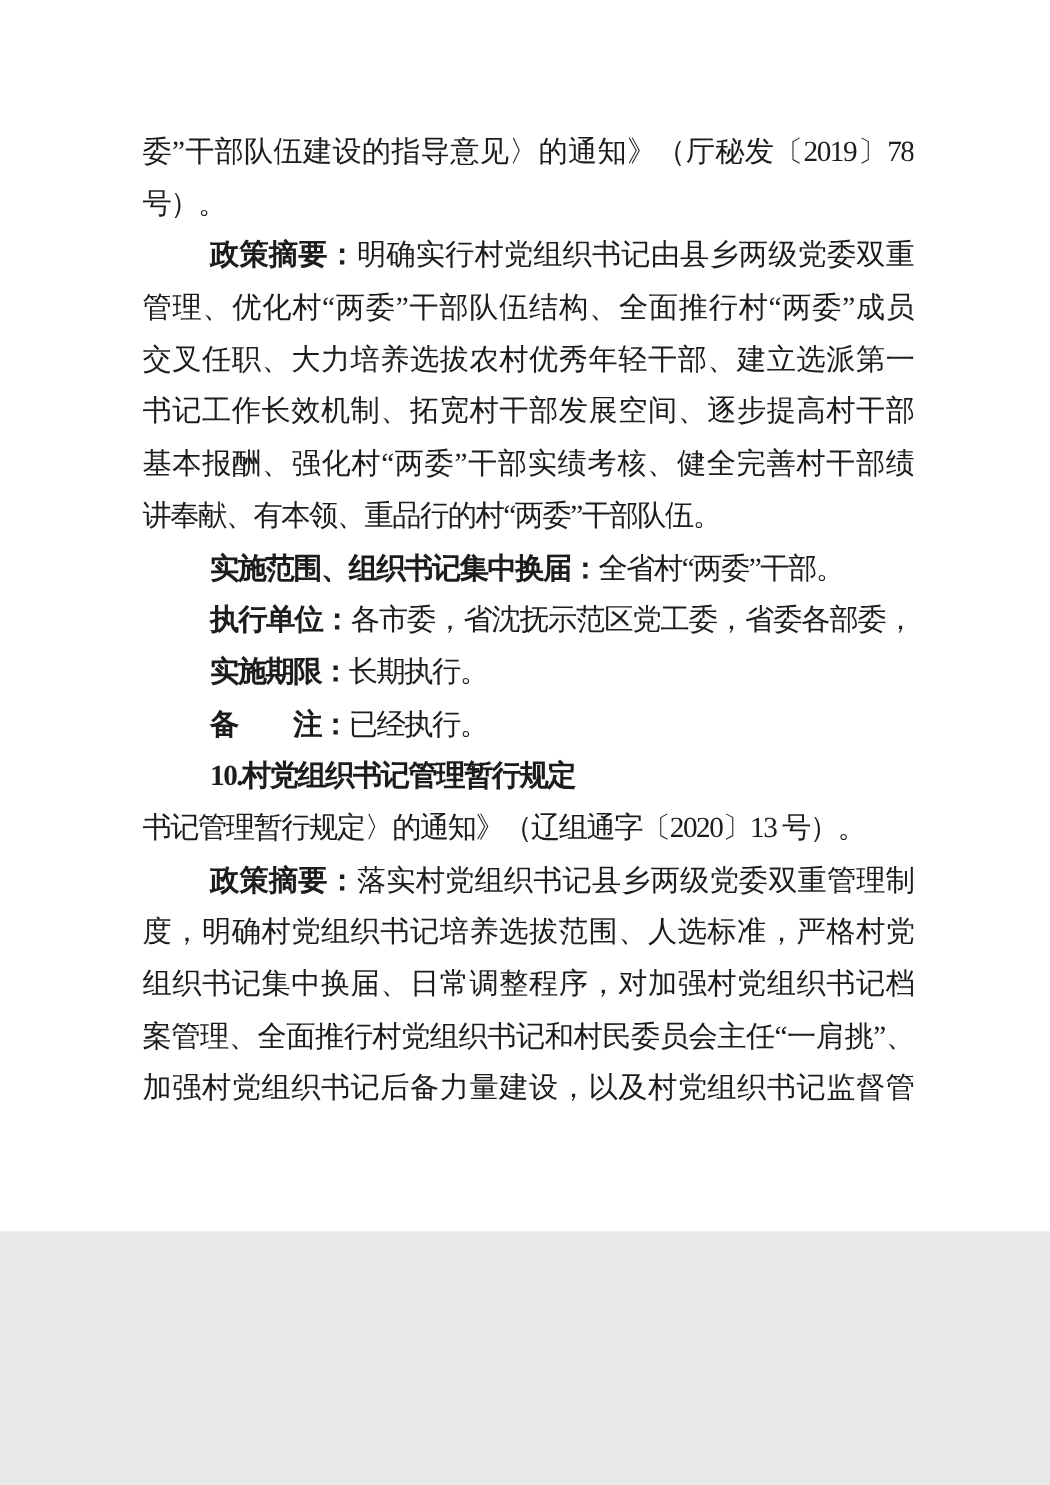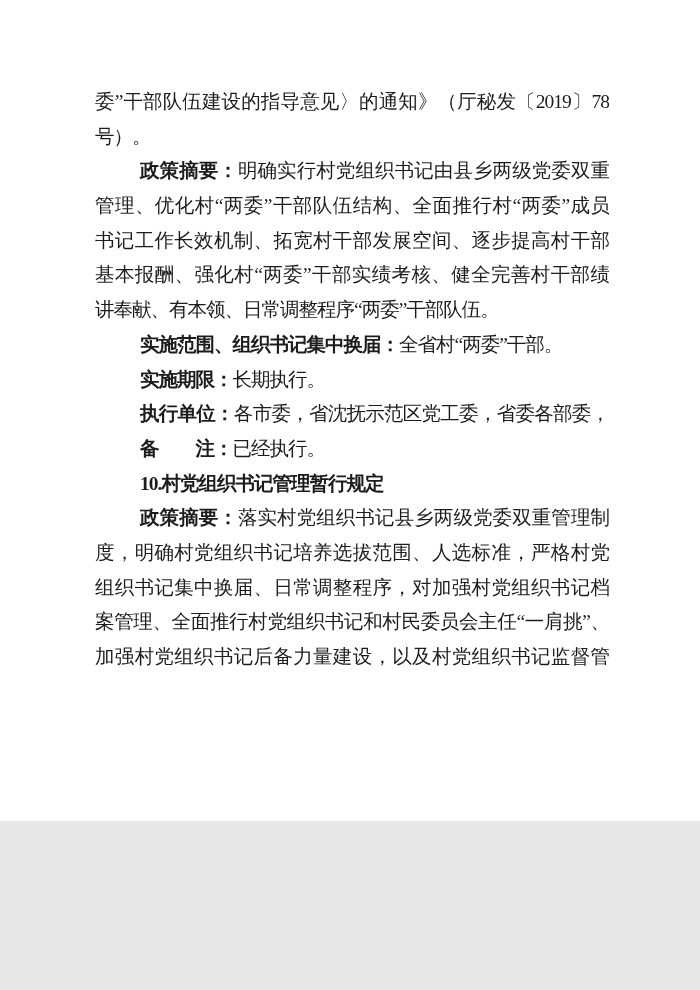--- a/index.html
+++ b/index.html
@@ -55,28 +55,30 @@
 </style>
 </head>
 <body>
 
 <div class="page">
   <div class="text-block">
       <div class="line justify"><span class="seg">委”干部队伍建设的指导意见〉的通知》（厅秘发〔2019〕78</span></div>
       <div class="line"><span class="seg">号）。</span></div>
       <div class="line indent justify"><span class="seg bold">政策摘要：</span><span class="seg">明确实行村党组织书记由县乡两级党委双重</span></div>
       <div class="line justify"><span class="seg">管理、优化村“两委”干部队伍结构、全面推行村“两委”成员</span></div>
+      <div class="line justify"><span class="seg">交叉任职、大力培养选拔农村优秀年轻干部、建立选派第一</span></div>
       <div class="line justify"><span class="seg">书记工作长效机制、拓宽村干部发展空间、逐步提高村干部</span></div>
       <div class="line justify"><span class="seg">基本报酬、强化村“两委”干部实绩考核、健全完善村干部绩</span></div>
-      <div class="line"><span class="seg">讲奉献、有本领、日常调整程序“两委”干部队伍。</span></div>
+      <div class="line"><span class="seg">讲奉献、有本领、重品行的村“两委”干部队伍。</span></div>
       <div class="line indent"><span class="seg bold">实施范围、组织书记集中换届：</span><span class="seg">全省村“两委”干部。</span></div>
+      <div class="line indent justify"><span class="seg bold">执行单位：</span><span class="seg">各市委，省沈抚示范区党工委，省委各部委，</span></div>
       <div class="line indent"><span class="seg bold">实施期限：</span><span class="seg">长期执行。</span></div>
-      <div class="line indent justify"><span class="seg bold">执行单位：</span><span class="seg">各市委，省沈抚示范区党工委，省委各部委，</span></div>
       <div class="line indent"><span class="seg bold">备　　注：</span><span class="seg">已经执行。</span></div>
       <div class="line indent"><span class="seg bold">10.村党组织书记管理暂行规定</span></div>
+      <div class="line"><span class="seg">书记管理暂行规定〉的通知》（辽组通字〔2020〕13 号）。</span></div>
       <div class="line indent justify"><span class="seg bold">政策摘要：</span><span class="seg">落实村党组织书记县乡两级党委双重管理制</span></div>
       <div class="line justify"><span class="seg">度，明确村党组织书记培养选拔范围、人选标准，严格村党</span></div>
       <div class="line justify"><span class="seg">组织书记集中换届、日常调整程序，对加强村党组织书记档</span></div>
       <div class="line justify"><span class="seg">案管理、全面推行村党组织书记和村民委员会主任“一肩挑”、</span></div>
       <div class="line justify"><span class="seg">加强村党组织书记后备力量建设，以及村党组织书记监督管</span></div>
     </div>
   <div class="page-number">44</div>
 </div>
 
 </body></html>

